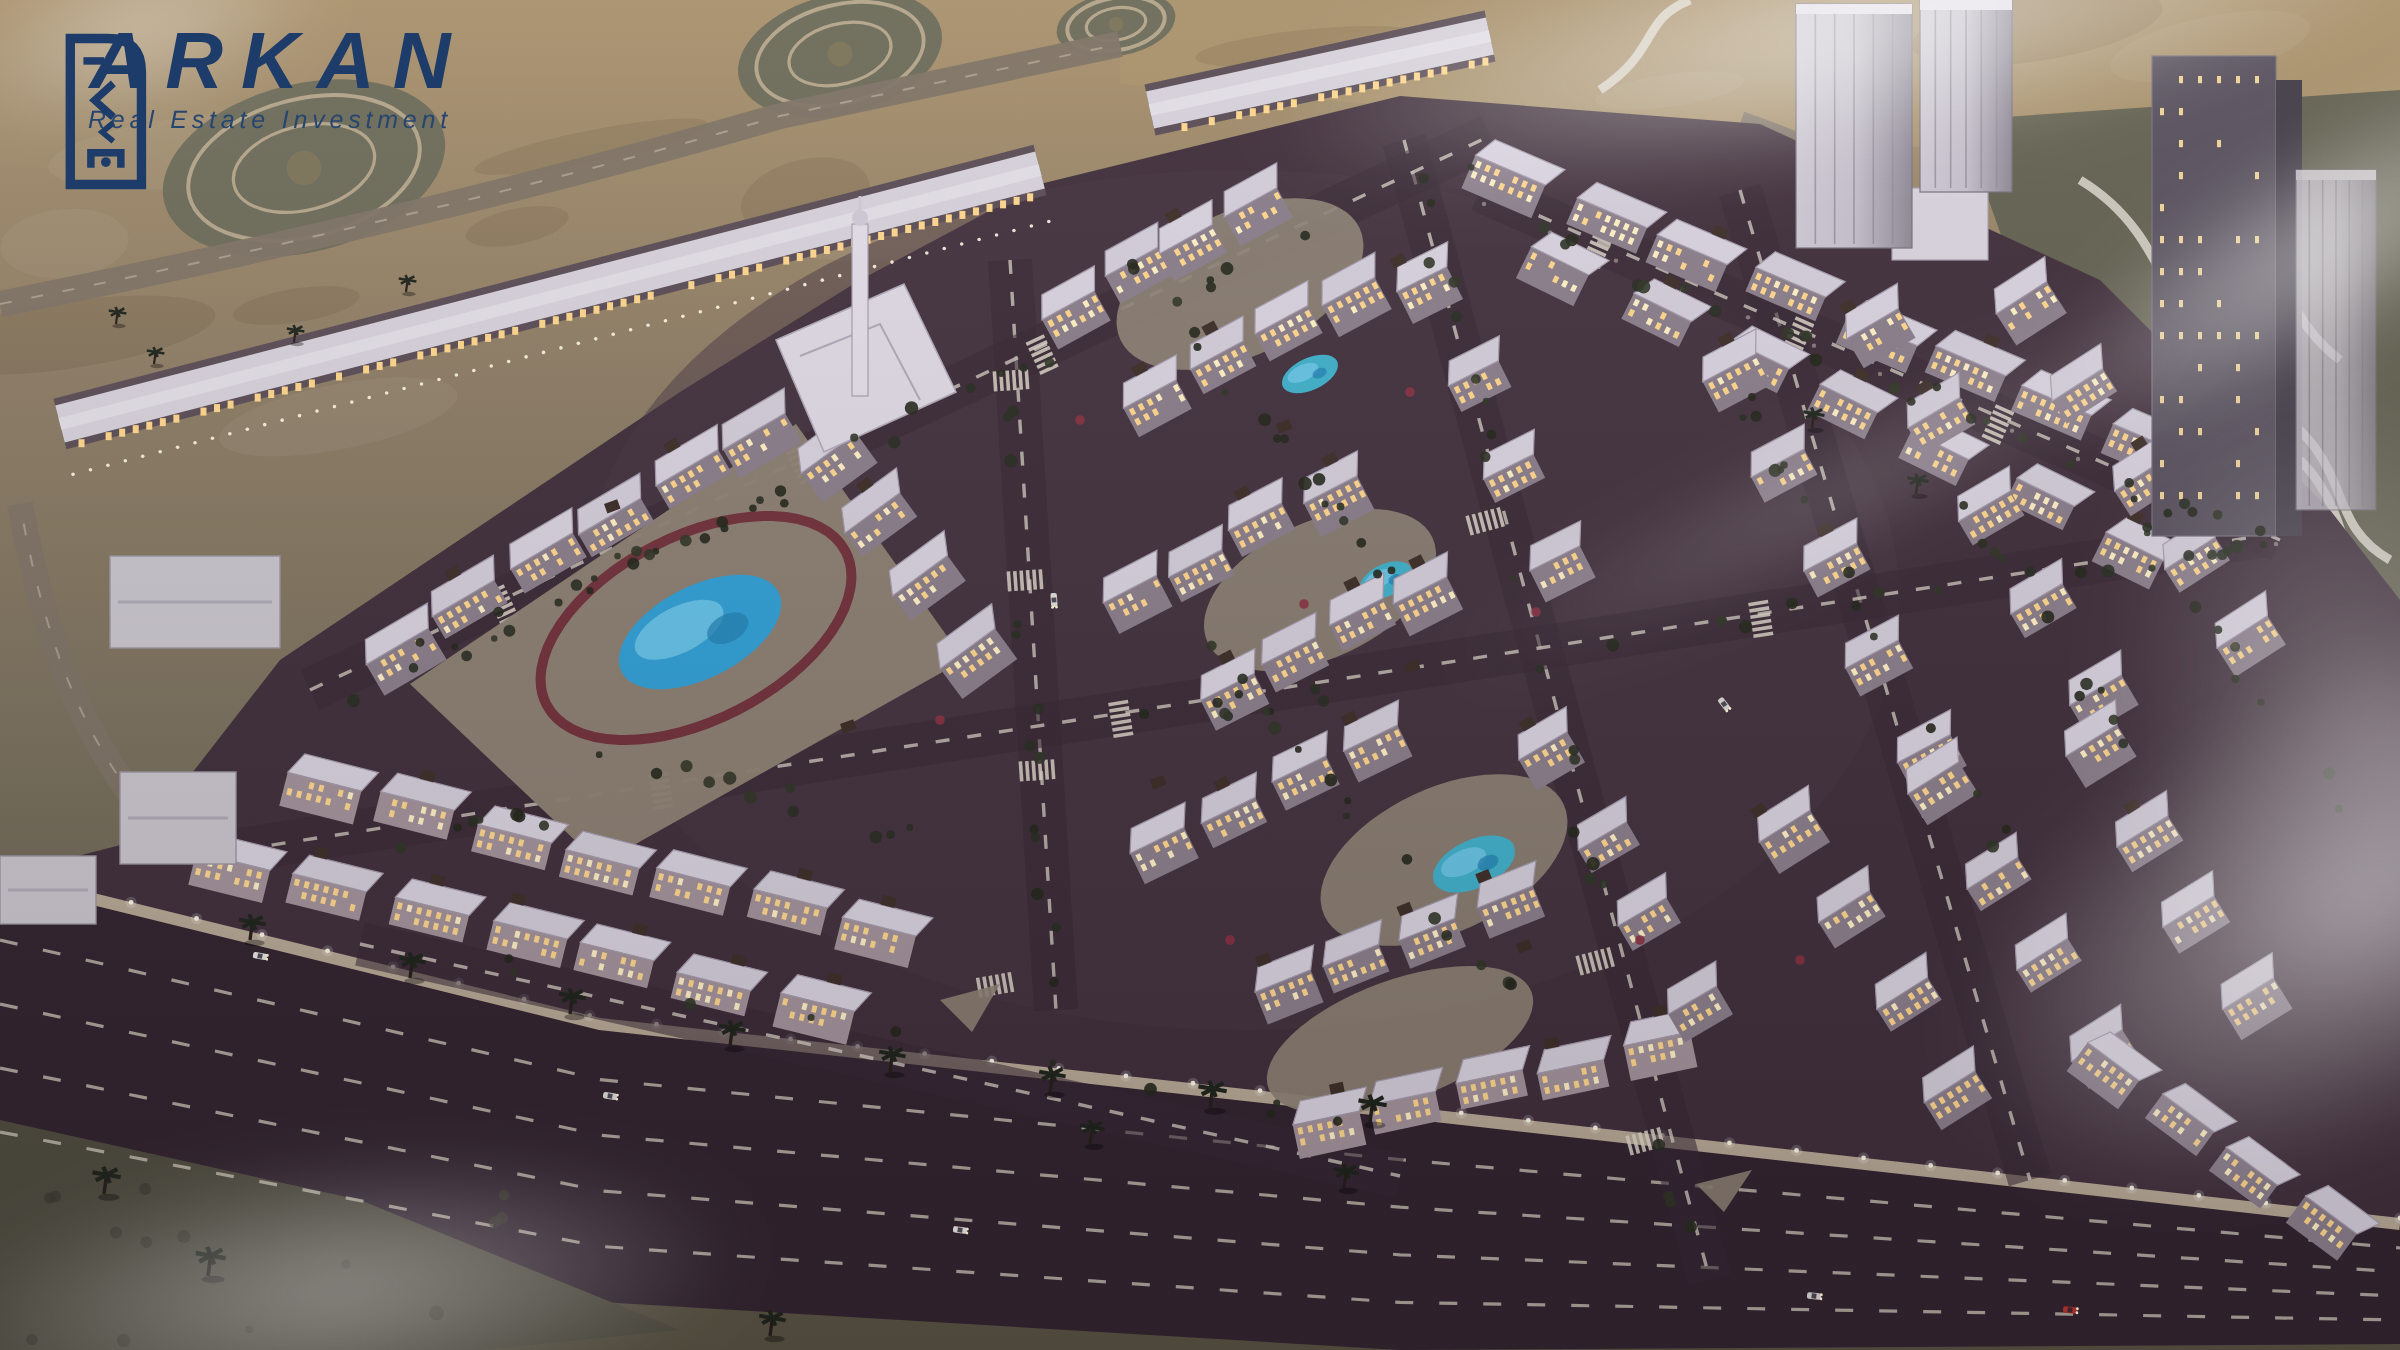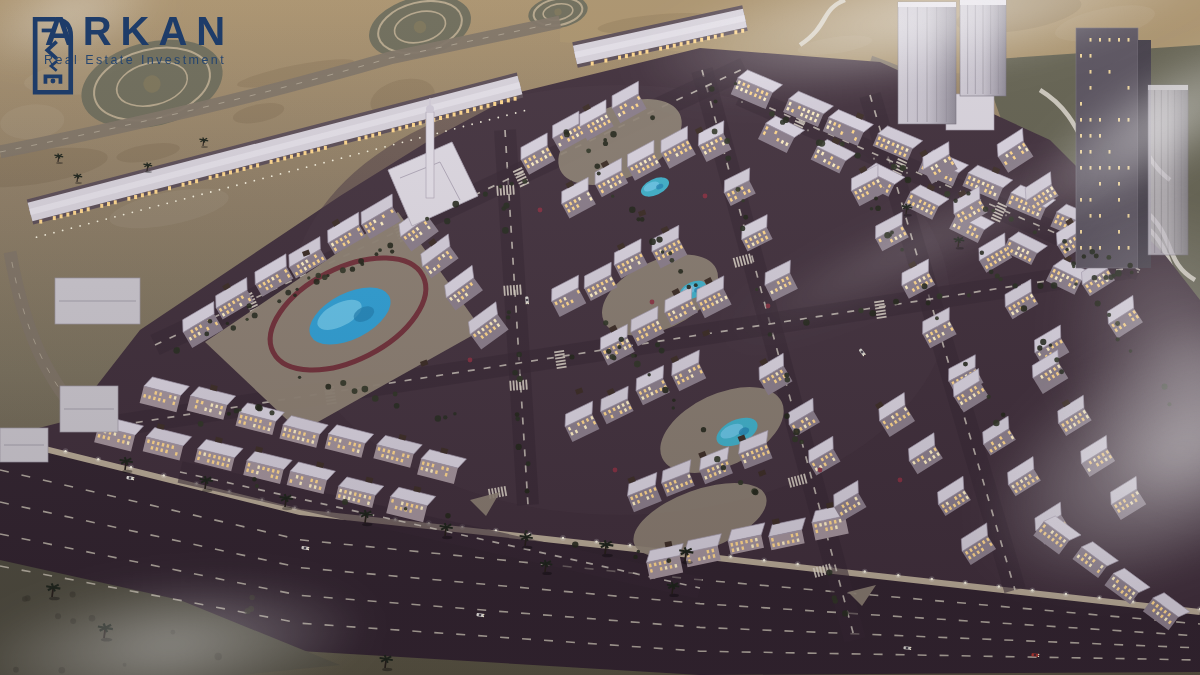--- a/index.html
+++ b/index.html
@@ -1,17 +1,17 @@
 <!DOCTYPE html>
 <html><head>
 <meta charset="utf-8">
 <style>
   html,body{margin:0;padding:0;background:#222;}
   .stage{position:relative;width:1200px;height:675px;overflow:hidden;
-         font-family:"Liberation Sans",sans-serif;background:#7a6f5c;}
+         font-family:"Liberation Sans",sans-serif;background:#7a6f5c;font-style:italic;}
   .stage svg{position:absolute;left:0;top:0;}
   .smoke{position:absolute;pointer-events:none;filter:blur(16px);border-radius:50%;}
   .grade{position:absolute;inset:0;pointer-events:none;
          background:linear-gradient(180deg,rgba(255,255,255,0.05),rgba(22,15,26,0.12) 88%);}
   .logo{position:absolute;left:26px;top:8px;width:218px;text-align:center;color:#1e3c69;}
   .logo .mark{display:block;margin:0 auto;}
   .logo .brand{font-size:40px;font-weight:700;letter-spacing:9px;line-height:1.05;
                margin-top:2px;text-indent:9px;}
   .logo .tagline{font-size:12.5px;font-weight:500;letter-spacing:2.4px;color:#27466f;margin-top:1px;}
 </style>

